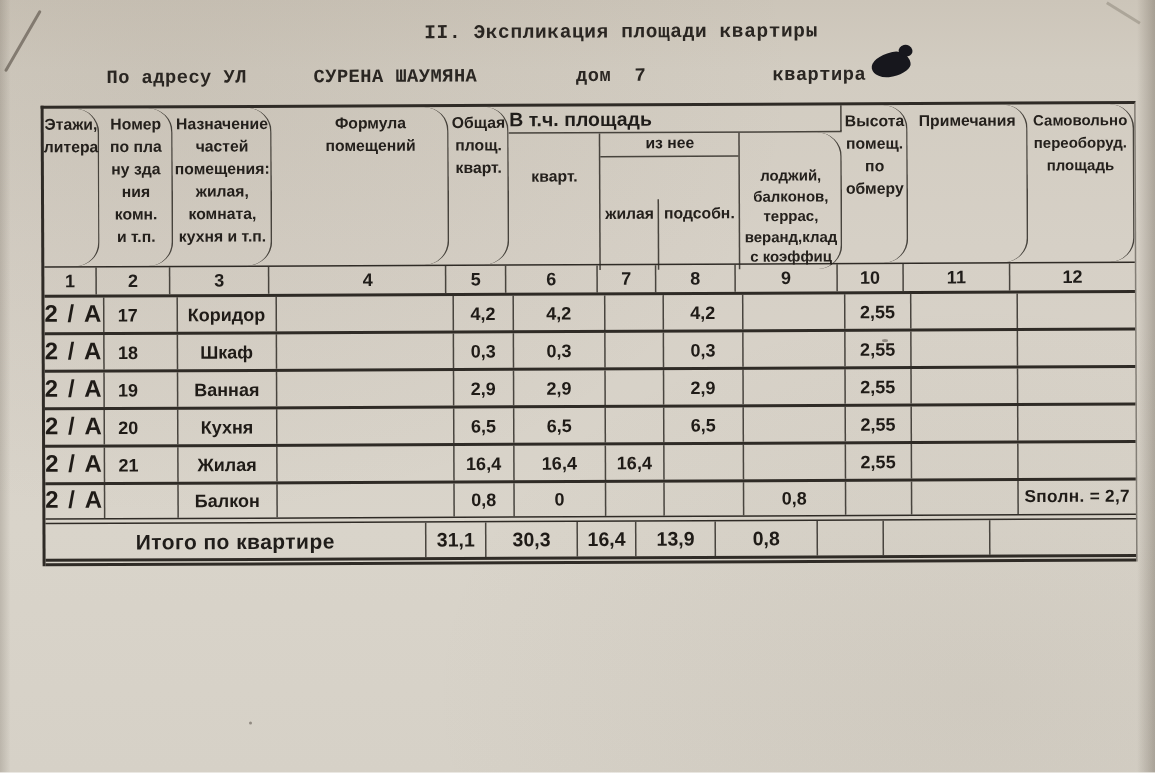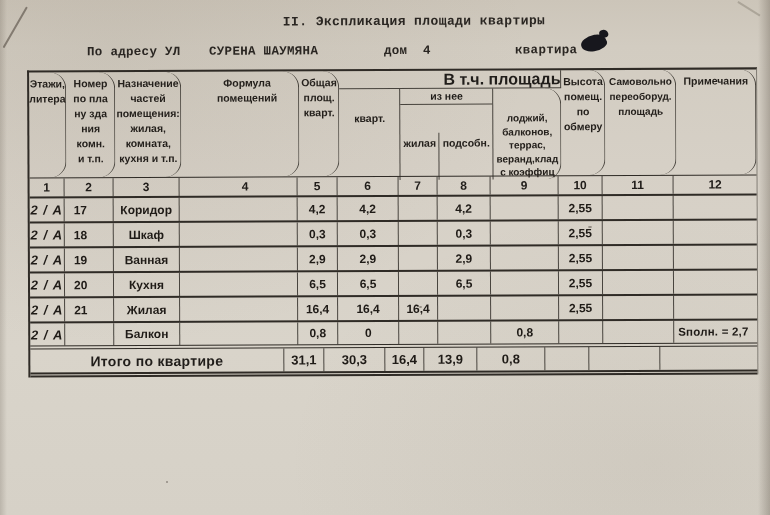--- a/index.html
+++ b/index.html
@@ -27,21 +27,21 @@
   .title{
     position:absolute;left:284px;top:14px;
     font-family:"Liberation Mono","DejaVu Sans Mono",monospace;
     font-weight:700;font-size:13px;letter-spacing:.4px;color:#2a2622;white-space:pre;
   }
   .addr span{
     position:absolute;top:44px;
     font-family:"Liberation Mono","DejaVu Sans Mono",monospace;
     font-weight:700;font-size:12.5px;letter-spacing:.3px;color:#2a2622;white-space:pre;
   }
-  .addr-prefix{left:88px;}
+  .addr-prefix{left:72px;}
   .addr-street{left:210px;}
   .addr-house{left:385px;}
   .addr-apt{left:516px;}
   .ink-blob{
     position:absolute;left:582px;top:36px;width:26px;height:16px;
     background:#17171d;border-radius:62% 42% 55% 48% / 52% 62% 42% 55%;
     transform:rotate(-12deg);
   }
   .ink-blob::after{content:"";position:absolute;right:-3px;top:-3px;width:9px;height:8px;
     background:#17171d;border-radius:50% 60% 45% 55%;}
@@ -57,21 +57,21 @@
   .c1{flex:0 0 35px;} .c2{flex:0 0 49px;} .c3{flex:0 0 66px;} .c4{flex:0 0 104px;margin-left:14px;}
   .c5{flex:0 0 40px;} .c6{flex:0 0 61px;} .c7{flex:0 0 39px;} .c8{flex:0 0 53px;}
   .c9{flex:0 0 68px;} .c10{flex:0 0 44px;} .c11{flex:0 0 71px;} .c12{flex:1;}
 
   .thead{display:flex;height:106px;border-bottom:1.5px solid var(--ink);}
   .hcell{border-right:1.5px solid var(--inkv);text-align:center;
     font-size:10.5px;font-weight:600;line-height:15px;padding-top:4px;color:#24201c;}
   .hd{white-space:pre-line;border-radius:16px;}
   .hgroup{flex:0 0 221px;display:flex;flex-direction:column;}
   .hgroup-top{height:18px;border-bottom:1.5px solid var(--inkv);border-right:1.5px solid var(--inkv);
-    text-align:right;font-size:16px;font-weight:600;line-height:17px;}
+    text-align:left;font-size:13px;font-weight:600;line-height:17px;}
   .hgroup-bottom{display:flex;flex:1;}
   .hgroup-bottom .c6{padding-top:22px;}
   .hsub{flex:0 0 92px;display:flex;flex-direction:column;border-right:1.5px solid var(--inkv);gap:28px;}
   .hsub-top{height:16px;border-bottom:1.5px solid var(--inkv);text-align:center;
     font-size:10.5px;font-weight:600;line-height:15px;}
   .hsub-bottom{display:flex;flex:1;}
   .hsub-bottom .hcell{padding-top:3px;}
   .hsub-bottom .c7{border-right:1.5px solid var(--inkv);}
   .hsub-bottom .c8{border-right:none;}
   .c9.hd{font-size:10px;line-height:13.5px;padding-top:23px;}
@@ -80,41 +80,41 @@
   .numrow{display:flex;height:20px;border-bottom:2px solid var(--ink);}
   .numrow .ncell{border-right:1.5px solid var(--inkv);display:flex;align-items:center;
     justify-content:center;font-weight:700;font-size:12px;}
   .numrow .c12{border-right:none;}
 
   .drow{display:flex;height:25px;border-bottom:2px solid var(--ink);}
   .drow.last{border-bottom:4px double var(--ink);height:26px;}
   .dcell{border-right:1.5px solid var(--inkv);display:flex;align-items:center;
     justify-content:center;font-weight:700;font-size:12px;color:#1f1b17;}
   .dcell.c12{border-right:none;}
-  .dcell.litera{font-size:13px;letter-spacing:1px;white-space:pre;font-style:italic;}
+  .dcell.litera{font-size:16px;letter-spacing:1px;white-space:pre;}
   .dcell.num{justify-content:flex-start;padding-left:9px;}
   .dcell.note{justify-content:flex-start;padding-left:4px;font-size:11.5px;letter-spacing:.2px;}
 
   .trow{display:flex;height:28px;border-bottom:5px double var(--ink);}
   .trow .dcell{font-size:13px;}
   .trow .clabel{flex:0 0 254px;border-right:1.5px solid var(--inkv);display:flex;
     align-items:center;justify-content:center;font-weight:700;font-size:14px;letter-spacing:.3px;}
 </style>
 </head>
 <body>
 
 <div class="paper">
   <div class="doc">
 
     <div class="title">II. Экспликация площади квартиры</div>
 
     <div class="addr">
       <span class="addr-prefix">По адресу УЛ</span>
       <span class="addr-street">СУРЕНА ШАУМЯНА</span>
-      <span class="addr-house">дом  4</span>
+      <span class="addr-house">дом  7</span>
       <span class="addr-apt">квартира</span>
     </div>
     <div class="ink-blob"></div>
 
     <div class="xtable">
 
       <div class="thead">
         <div class="hcell hd c1">Этажи,
 литера</div>
         <div class="hcell hd c2">Номер
@@ -149,24 +149,24 @@
 балконов,
 террас,
 веранд,клад
 с коэффиц</div>
           </div>
         </div>
         <div class="hcell hd c10">Высота
 помещ.
 по
 обмеру</div>
+        <div class="hcell hd c12">Примечания</div>
         <div class="hcell hd c11">Самовольно
 переоборуд.
 площадь</div>
-        <div class="hcell hd c12">Примечания</div>
       </div>
 
       <div class="numrow">
         <div class="ncell c1">1</div>
         <div class="ncell c2">2</div>
         <div class="ncell c3">3</div>
         <div class="ncell c4">4</div>
         <div class="ncell c5">5</div>
         <div class="ncell c6">6</div>
         <div class="ncell c7">7</div>

